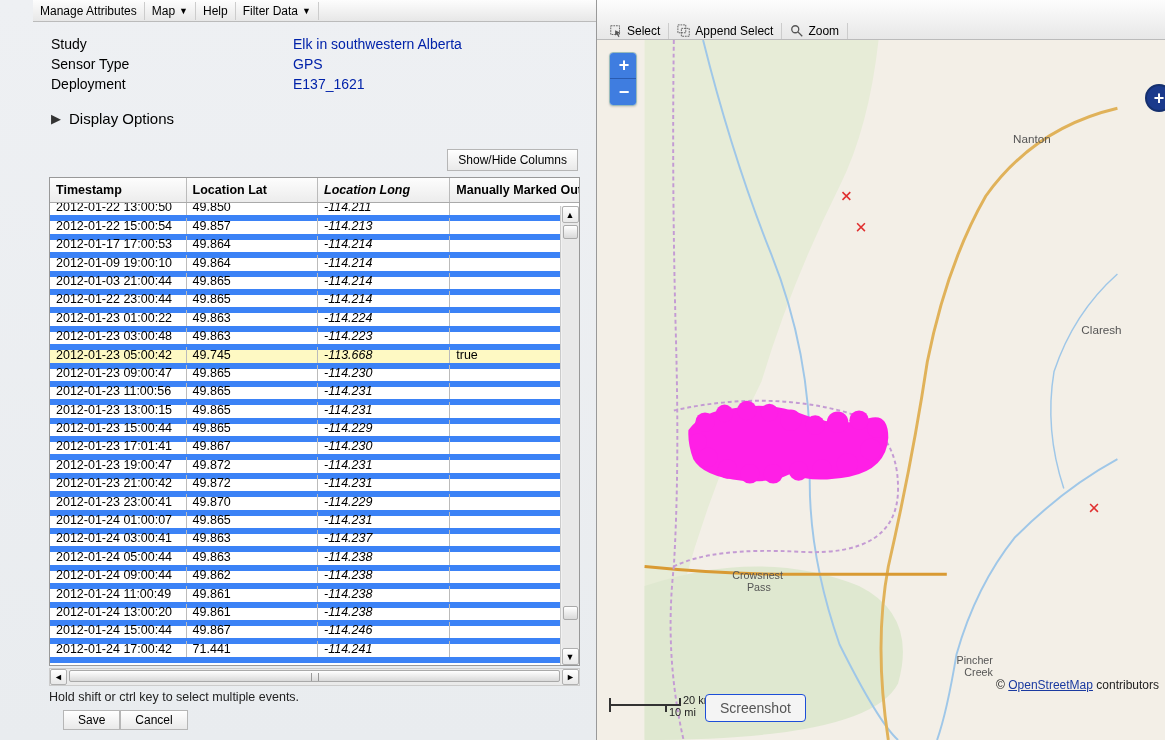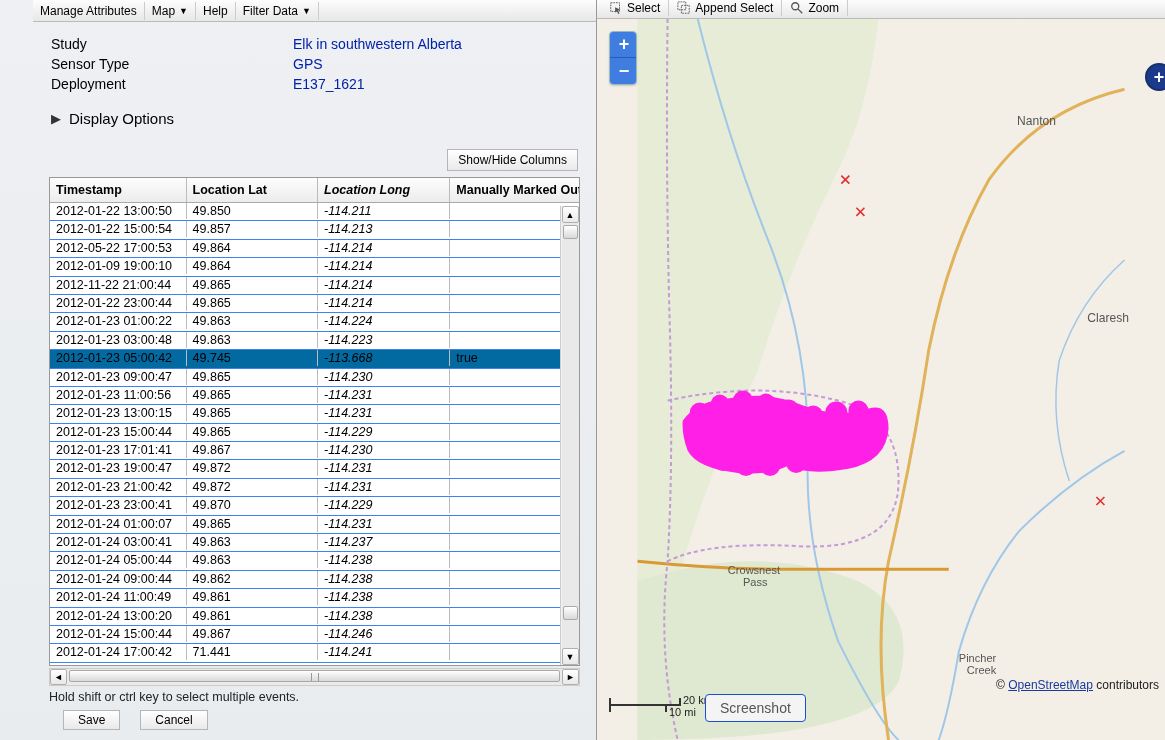--- a/index.html
+++ b/index.html
@@ -98,26 +98,26 @@
   .col.lat   { width: 151px; }
   .col.long  { width: 152px; font-style: italic; }
   .col.out   { width: 148px; border-right: none; }
   .tbody {
     flex: 1 1 auto;
     overflow: hidden;
     font-size: 12.5px;
   }
   .row {
     display:flex;
-    border-bottom:1px solid #3b82f6;
+    border-bottom:6px solid #3b82f6;
     height: 18.4px;
-    align-items: flex-start;
+    align-items: flex-end;
   }
   .row .col { padding: 1px 6px; }
-  .row.highlight { background: #0369a1; }
+  .row.highlight { background: #fef9c3; }
   
   .vscroll {
     position:absolute; top:28px; bottom:0; right:0;
     width:19px; background:#f1f1f1;
     border-left:1px solid #ccc;
     display:flex; flex-direction:column; align-items:center;
   }
   .vscroll .sbtn {
     width:17px; height:17px;
     background: linear-gradient(#fff,#e8e8e8);
@@ -162,34 +162,34 @@
     border-left:1px solid #999; border-right:1px solid #999;
     transform:translateX(-50%);
   }
   .hint {
     padding: 4px 16px 2px 16px;
     font-size: 12.5px;
     color:#222;
   }
   .action-row {
     padding: 4px 16px 10px 30px;
-    display:flex; gap:20px;align-items:center;
+    display:flex; gap:0;align-items:center;
   }
   
   .right-panel {
     flex:1;
     position:relative;
     background:#fff;
     display:flex; flex-direction:column;
   }
   .map-toolbar {
-    height:19px;
+    height:40px;
     background: linear-gradient(#fdfdfd,#e7e7e7);
     border-bottom:1px solid #bbb;
-    display:flex; align-items:flex-start;
+    display:flex; align-items:flex-end;
     font-size:12px;
     padding-left:4px;
   }
   .tool-btn {
     display:flex; align-items:center; gap:4px;
     padding: 1px 8px;
     border-right:1px solid #ccc;
     cursor:pointer;
   }
   .tool-btn .ticon { width:14px; height:14px; display:inline-block; }
@@ -312,33 +312,33 @@
             <div class="col long">-114.211</div>
             <div class="col out"></div>
           </div>
           <div class="row">
             <div class="col ts">2012-01-22 15:00:54</div>
             <div class="col lat">49.857</div>
             <div class="col long">-114.213</div>
             <div class="col out"></div>
           </div>
           <div class="row">
-            <div class="col ts">2012-05-22 17:00:53</div>
+            <div class="col ts">2012-01-17 17:00:53</div>
             <div class="col lat">49.864</div>
             <div class="col long">-114.214</div>
             <div class="col out"></div>
           </div>
           <div class="row">
             <div class="col ts">2012-01-09 19:00:10</div>
             <div class="col lat">49.864</div>
             <div class="col long">-114.214</div>
             <div class="col out"></div>
           </div>
           <div class="row">
-            <div class="col ts">2012-11-22 21:00:44</div>
+            <div class="col ts">2012-01-03 21:00:44</div>
             <div class="col lat">49.865</div>
             <div class="col long">-114.214</div>
             <div class="col out"></div>
           </div>
           <div class="row">
             <div class="col ts">2012-01-22 23:00:44</div>
             <div class="col lat">49.865</div>
             <div class="col long">-114.214</div>
             <div class="col out"></div>
           </div>

